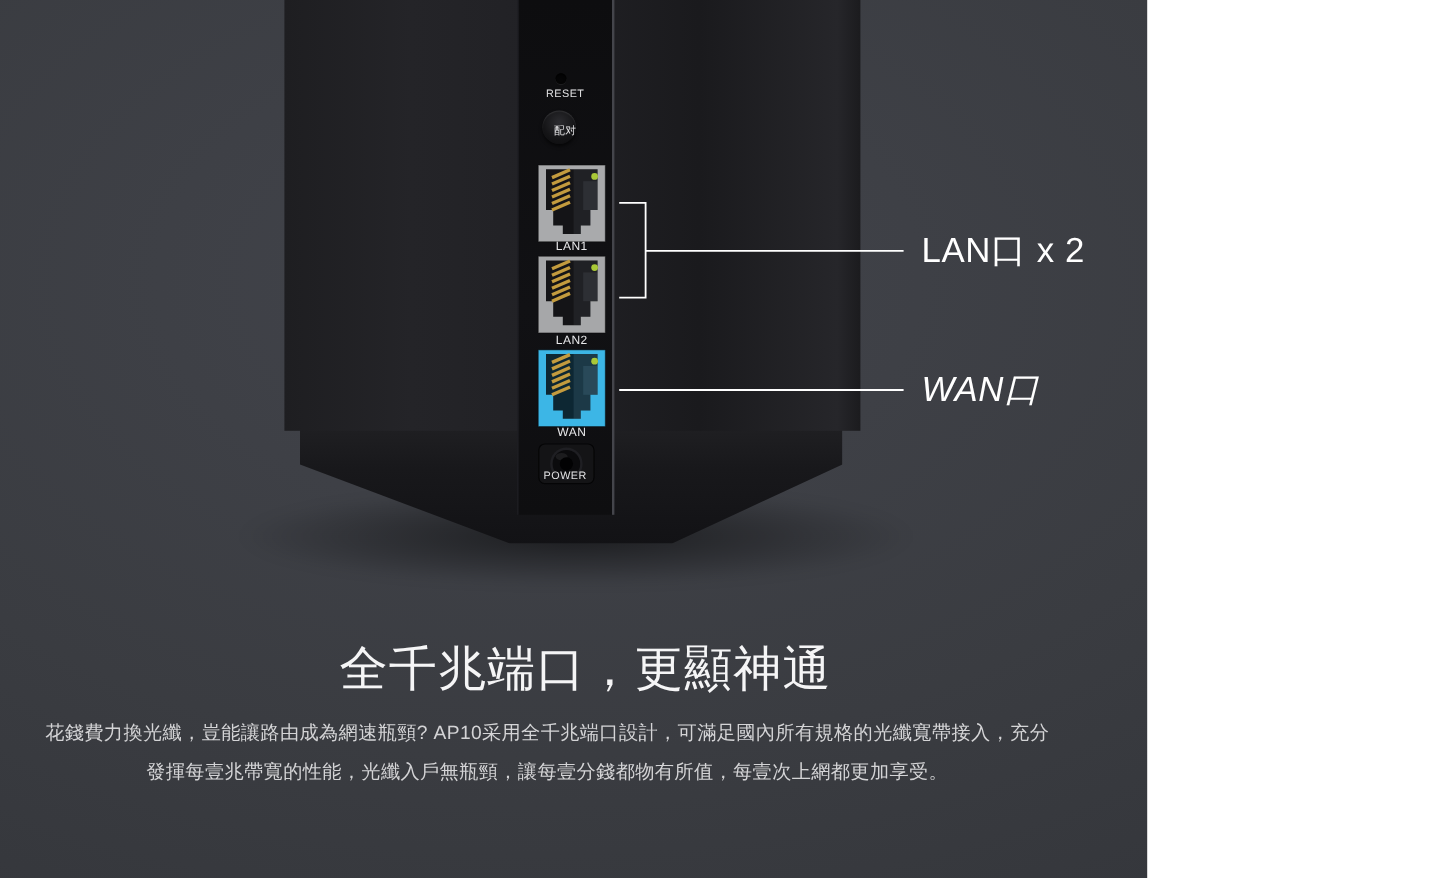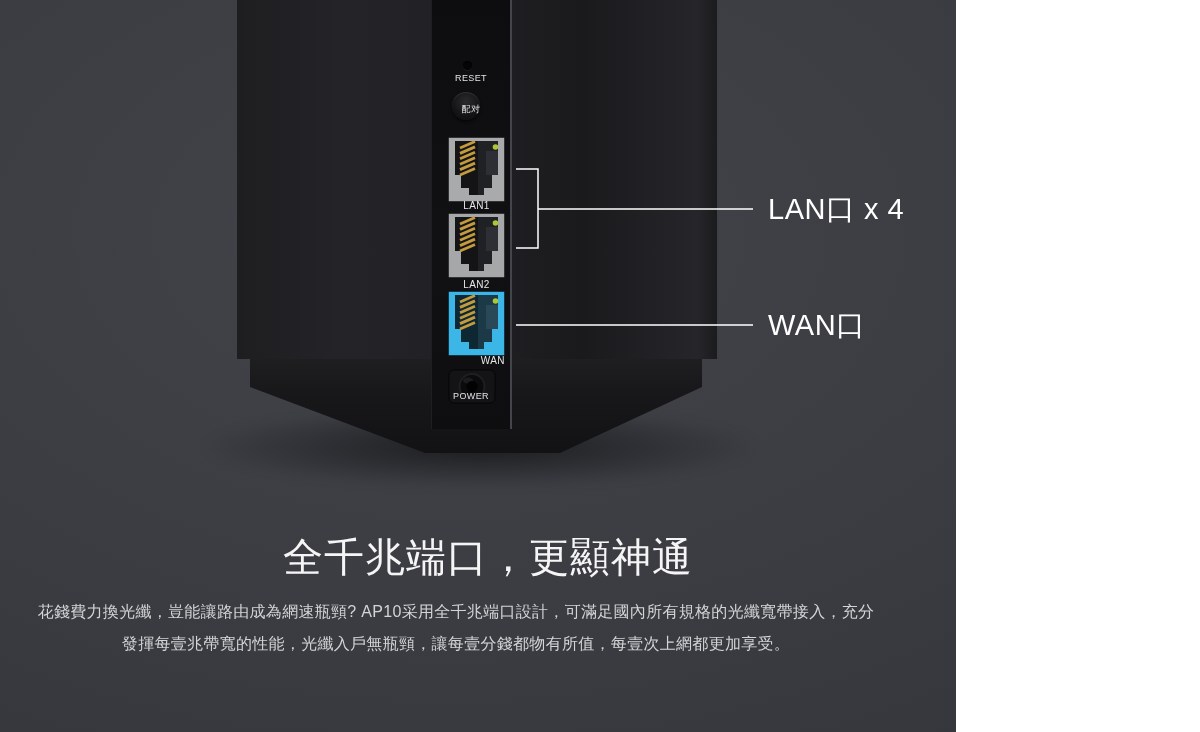--- a/index.html
+++ b/index.html
@@ -52,32 +52,32 @@
   }
   .label-pair { top:104px; font-size:10px; }
   .port { position:absolute; left:16px; width:57px; height:65px; }
   .port-lan1 { top:137px; }
   .port-lan2 { top:213px; }
   .port-wan  { top:291px; }
   .port-label { position:absolute; left:16px; width:57px; text-align:center;
     font-size:10px; letter-spacing:.4px; color:#e8e8ea; }
   .label-lan1 { top:200px; }
   .label-lan2 { top:279px; }
-  .label-wan  { top:355px;text-align:right; }
+  .label-wan  { top:355px; }
   .power-jack { position:absolute; left:16px; top:369px; width:48px; height:35px; }
   .label-power { top:391px; }
 
   
   .callout-lines { position:absolute; left:0; top:0; pointer-events:none; }
   .callout-label {
     position:absolute; color:#ffffff; font-size:29px; line-height:34px;
     letter-spacing:.5px; white-space:nowrap;
   }
   .callout-lan { left:768px; top:192px; }
-  .callout-wan { left:768px; top:308px; }
+  .callout-wan { left:768px; top:308px;font-style:italic; }
 
   
   .section-heading {
     position:absolute; top:530px; left:0; width:100%; text-align:center;
     transform:translateX(10px);
     font-size:40px; font-weight:400; color:#f5f5f6; letter-spacing:1px;
     white-space:nowrap;
   }
   .section-body {
     position:absolute; top:596px; left:0; width:100%; text-align:center;
@@ -162,21 +162,21 @@
       <ellipse cx="20" cy="11.5" rx="5" ry="3" fill="rgba(255,255,255,0.07)"></ellipse>
       <circle cx="24" cy="17.5" r="5.5" fill="#020203"></circle>
     </svg>
     <div class="p-label label-power">POWER</div>
   </div>
 
   <svg class="callout-lines" width="1200" height="732" viewBox="0 0 1200 732">
     <path d="M516,169 H538 V248 H516 M538,209 H753 M516,325 H753" fill="none" stroke="#ffffff" stroke-width="1.5"></path>
   </svg>
 
-  <div class="callout-label callout-lan">LAN口 x 4</div>
+  <div class="callout-label callout-lan">LAN口 x 2</div>
   <div class="callout-label callout-wan">WAN口</div>
 
   <h2 class="section-heading">全千兆端口，更顯神通</h2>
   <div class="section-body">
     <div>花錢費力換光纖，豈能讓路由成為網速瓶頸? AP10采用全千兆端口設計，可滿足國內所有規格的光纖寬帶接入，充分</div>
     <div>發揮每壹兆帶寬的性能，光纖入戶無瓶頸，讓每壹分錢都物有所值，每壹次上網都更加享受。</div>
   </div>
 
 </div>
 

